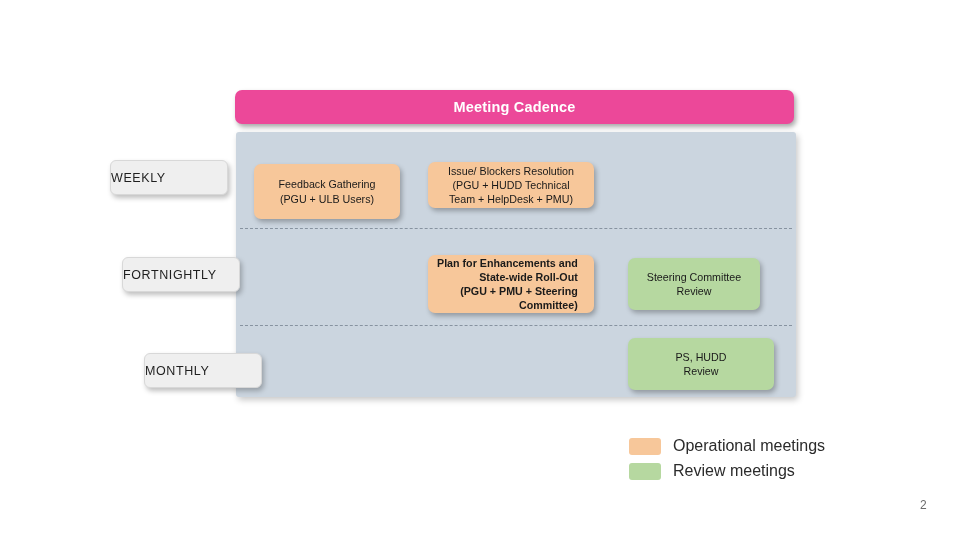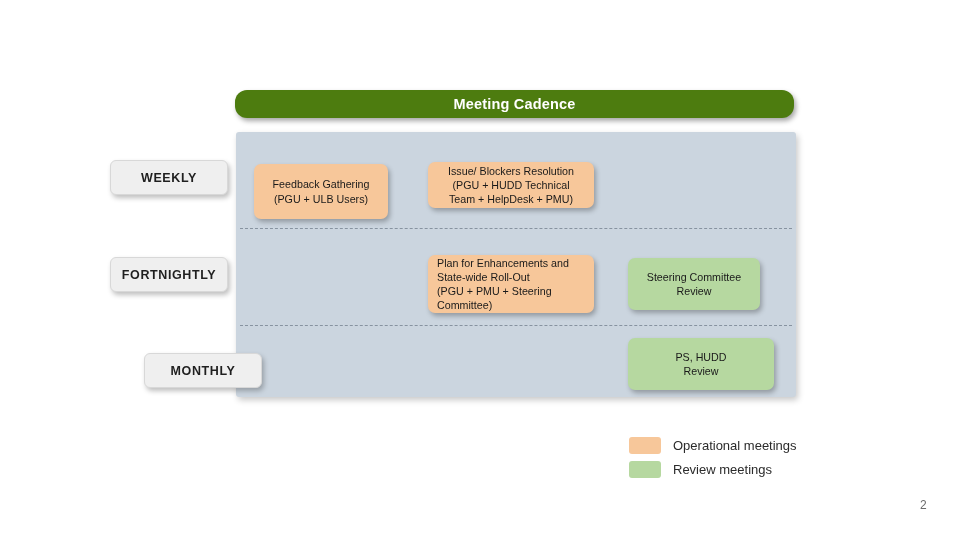--- a/index.html
+++ b/index.html
@@ -15,23 +15,23 @@
     font-family: "Liberation Sans", sans-serif;
     color: #262626;
   }
 
   
   #cadence-title-bar {
     position: absolute;
     left: 235px;
     top: 90px;
     width: 559px;
-    height: 28px;
-    background: #4d7c0f;
-    border-radius: 12px;
+    height: 34px;
+    background: #ec4899;
+    border-radius: 7px;
     box-shadow: 2px 3px 5px rgba(0,0,0,0.35);
     display: flex;
     align-items: center;
     justify-content: center;
   }
   #cadence-title-bar .title-text {
     color: #ffffff;
     font-size: 14.5px;
     font-weight: bold;
     letter-spacing: 0.2px;
@@ -64,51 +64,50 @@
     position: absolute;
     left: 110px;
     width: 116px;
     height: 33px;
     background: #EFEFEF;
     border: 1px solid #D8D8D8;
     border-radius: 6px;
     box-shadow: 2px 3px 5px rgba(0,0,0,0.25);
     display: flex;
     align-items: center;
-    justify-content: center;
+    justify-content: flex-start;
     font-size: 12.5px;
     letter-spacing: 0.6px;
     color: #1f1f1f;
-    font-weight: bold;
   }
   #cadence-label-weekly      { top: 160px; }
-  #cadence-label-fortnightly { top: 257px; }
+  #cadence-label-fortnightly { top: 257px; margin-left: 12px; }
   #cadence-label-monthly     { top: 353px; margin-left: 34px; }
 
   
   .meeting-box {
     position: absolute;
     border-radius: 7px;
     box-shadow: 2px 3px 5px rgba(0,0,0,0.28);
     font-size: 10.7px;
     line-height: 1.32;
     color: #1a1a1a;
     box-sizing: border-box;
     padding: 6px 9px;
     display: flex;
     flex-direction: column;
     justify-content: center;
     white-space: pre-line;
   }
   .meeting-box.op     { background: #F7C79A; }
   .meeting-box.review { background: #B6D8A0; }
   .meeting-box.center { text-align: center; align-items: center; }
-  .meeting-box.left   { text-align: left;  align-items: flex-start; }
+  .meeting-box.left   { text-align: right;  align-items: flex-start; font-weight: bold; }
 
-  #box-feedback-gathering   { left: 254px; top: 164px; width: 134px; height: 55px; text-align: center; }
+  #box-feedback-gathering   { left: 254px; top: 164px; width: 146px; height: 55px; text-align: center; }
   #box-issue-blockers       { left: 428px; top: 162px; width: 166px; height: 46px; }
   #box-plan-enhancements    { left: 428px; top: 255px; width: 166px; height: 58px; }
   #box-steering-committee   { left: 628px; top: 258px; width: 132px; height: 52px; }
   #box-ps-hudd              { left: 628px; top: 338px; width: 146px; height: 52px; }
 
   
   #legend {
     position: absolute;
     left: 629px;
     top: 437px;
@@ -121,21 +120,21 @@
   .legend-swatch {
     width: 32px;
     height: 17px;
     border-radius: 3px;
     margin-right: 12px;
     flex: 0 0 auto;
   }
   .legend-swatch.op     { background: #F7C79A; }
   .legend-swatch.review { background: #B6D8A0; }
   .legend-text {
-    font-size: 13px;
+    font-size: 16px;
     color: #2b2b2b;
   }
 
   
   #page-number {
     position: absolute;
     left: 920px;
     top: 498px;
     font-size: 12px;
     color: #6b6b6b;

